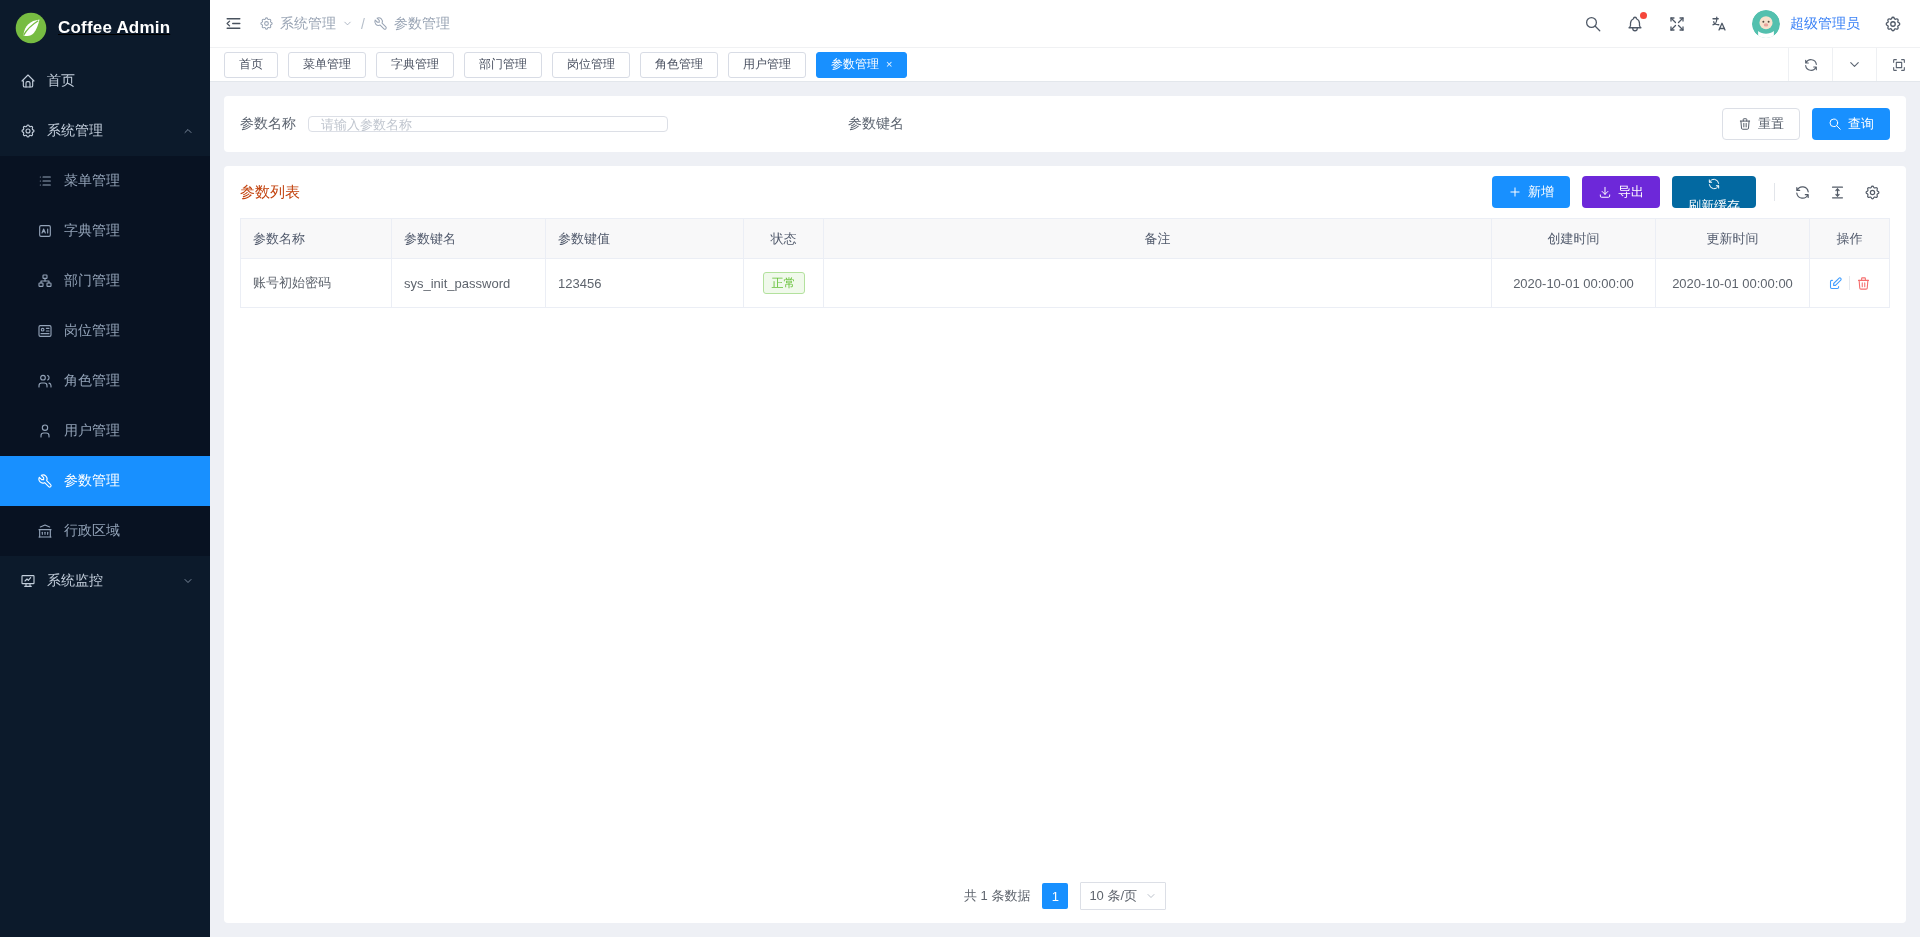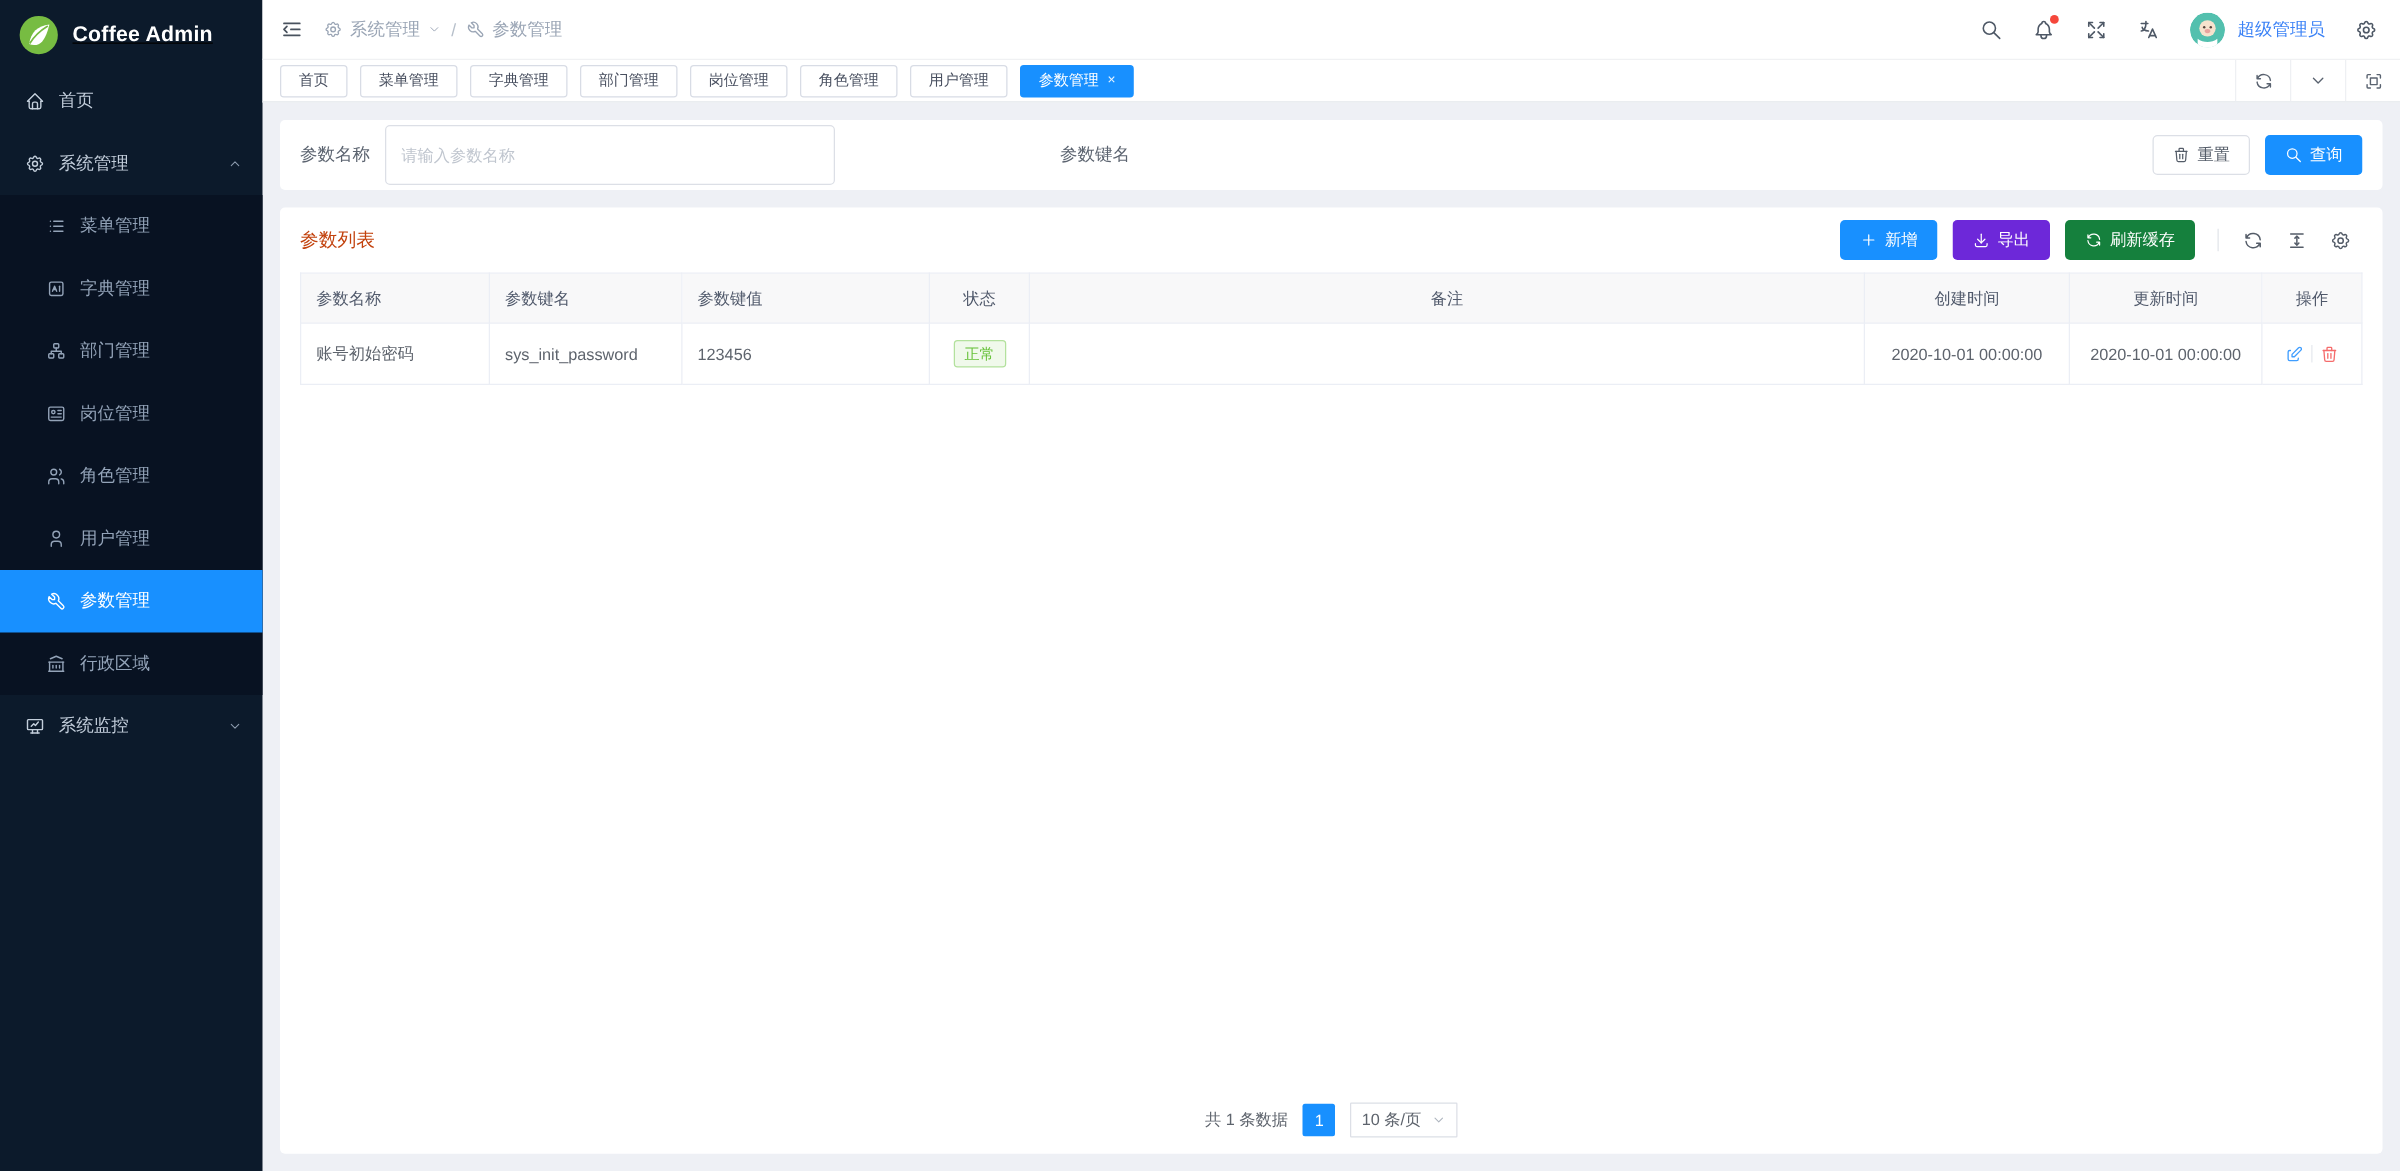--- a/index.html
+++ b/index.html
@@ -43,29 +43,29 @@
   .tab.active { background:#1890ff; border-color:#1890ff; color:#fff; }
   .tab-close { font-size:11px; line-height:1; opacity:.9; }
   .tabbar-tools { margin-left:auto; display:flex; align-items:center; height:100%; }
   .tool-cell { width:44px; height:100%; display:flex; align-items:center; justify-content:center; border-left:1px solid #eef0f3; color:#5a6370; cursor:pointer; }
 
   
   .content { flex:1; padding:14px; display:flex; flex-direction:column; min-height:0; }
   .search-card { background:#fff; border-radius:4px; height:56px; display:flex; align-items:center; padding:0 16px; flex-shrink:0; }
   .form-item { display:flex; align-items:center; }
   .form-label { font-size:14px; color:#5c6470; margin-right:12px; white-space:nowrap; }
-  .form-input { width:360px; height:48px; border:1px solid #dcdfe6; border-radius:4px; padding:0 12px; font-size:13px; color:#606266; outline:none; }
+  .form-input { width:360px; height:16px; border:1px solid #dcdfe6; border-radius:4px; padding:0 12px; font-size:13px; color:#606266; outline:none; }
   .form-input::placeholder { color:#c0c6cf; }
   .form-item.second { margin-left:180px; }
   .search-btns { margin-left:auto; display:flex; gap:12px; }
   .btn { height:32px; border-radius:4px; font-size:13px; display:inline-flex; align-items:center; gap:6px; padding:0 15px; border:1px solid transparent; cursor:pointer; background:#fff; font-family:inherit; }
   .btn-plain { border-color:#dcdfe6; color:#545c68; }
   .btn-primary { background:#1890ff; color:#fff; }
   .btn-warning { background:#6d28d9; color:#fff; }
-  .btn-success { background:#15803d; color:#fff; }
+  .btn-success { background:#0369a1; color:#fff;flex-direction:column; }
   .btn svg.ic { width:14px; height:14px; }
 
   .table-card { background:#fff; border-radius:4px; margin-top:14px; flex:1; display:flex; flex-direction:column; padding:0 16px; min-height:0; }
   .card-toolbar { height:52px; display:flex; align-items:center; flex-shrink:0; }
   .card-title { font-size:15px; color:#c2410c; }
   .toolbar-right { margin-left:auto; display:flex; align-items:center; }
   .toolbar-right .btn { margin-left:12px; }
   .divider-v { width:1px; height:18px; background:#e2e5ea; margin:0 10px 0 18px; }
   .icon-btn { color:#545c68; display:flex; padding:0 9px; cursor:pointer; }
 

